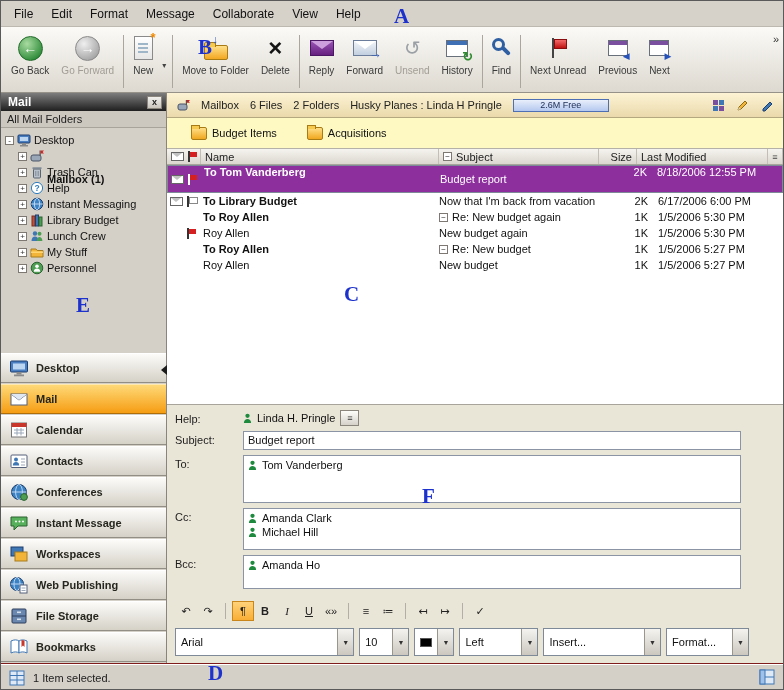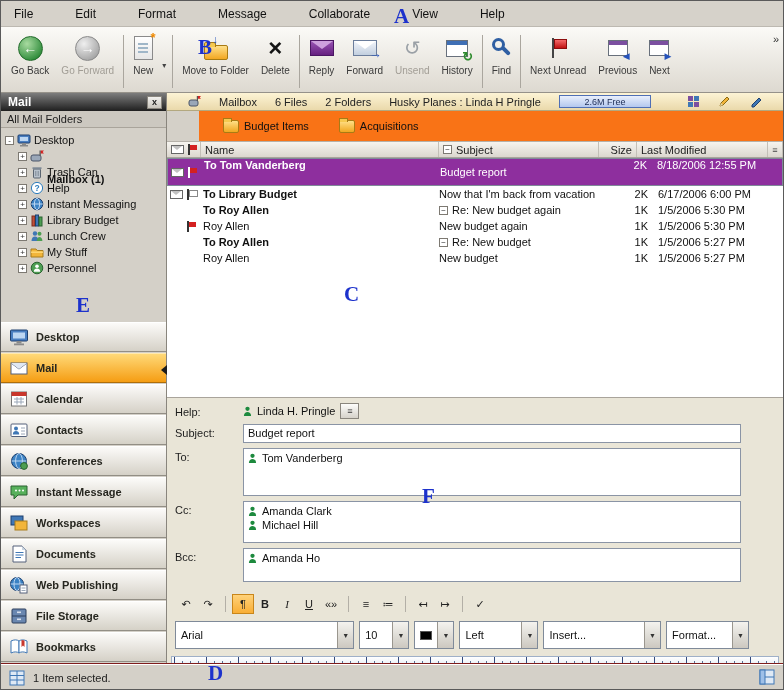--- a/index.html
+++ b/index.html
@@ -9,21 +9,21 @@
     background:#d4d0c8; border:1px solid #5a5a5a; overflow:hidden;
     font-size:11px; color:#111;
   }
 
   
   .ann{ position:absolute; z-index:60; color:#1d32cc; font-family:"Liberation Serif", serif;
         font-weight:bold; font-size:21px; pointer-events:none; }
 
   
   .menubar{ height:26px; display:flex; align-items:center; padding-left:4px;
-            background:#d6d2ca; border-bottom:1px solid #bdb9b1;gap:24px; }
+            background:#d6d2ca; border-bottom:1px solid #bdb9b1; }
   .mitem{ padding:3px 9px; font-size:12px; cursor:default; }
 
   
   .toolbar{ height:66px; display:flex; align-items:flex-start; padding:4px 2px 0 4px;
             background:linear-gradient(#fbfaf7,#ddd9d0); border-bottom:1px solid #96928a; position:relative;}
   .tbtn{ display:flex; flex-direction:column; align-items:center; gap:2px; padding:2px 6px; }
   .tbtn .icw{ height:30px; display:flex; align-items:center; justify-content:center; }
   .tbtn .lbl{ font-size:10px; color:#3a3a3a; white-space:nowrap; }
   .tbtn.disabled .lbl{ color:#a19d95; }
   .tsep{ width:1px; align-self:stretch; margin:4px 3px; background:#aaa69e; }
@@ -101,28 +101,28 @@
            background:linear-gradient(#fcfbf9,#d5d1c7); border-top:1px solid #fff; border-bottom:1px solid #928e85;
            font-size:11px; font-weight:bold; color:#26261f; }
   .scitem.active{ background:linear-gradient(#ffd978,#f59d13); border-top:1px solid #ffe9b0; border-bottom:1px solid #b06e08; }
   .sico{ width:20px; height:20px; flex:none; }
 
   .splitter-collapse{ position:absolute; left:160px; top:364px; width:0; height:0; z-index:40;
          border-top:5px solid transparent; border-bottom:5px solid transparent; border-right:6px solid #1c1c1c; }
 
   
   .content{ flex:1; min-width:0; display:flex; flex-direction:column; background:#d4d0c8; }
-  .infobar{ height:18px; background:linear-gradient(#fdf4d5,#ead9ab); border-bottom:1px solid #b3a87f;
-            display:flex; align-items:center; gap:18px; padding:0 21px; font-size:11px; color:#222; white-space:nowrap; }
+  .infobar{ height:25px; background:linear-gradient(#fdf4d5,#ead9ab); border-bottom:1px solid #b3a87f;
+            display:flex; align-items:center; gap:11px; padding:0 10px; font-size:11px; color:#222; white-space:nowrap; }
   .freebar{ width:96px; height:13px; border:1px solid #4f6fb5; background:linear-gradient(#e9effc,#b4c8ee);
             display:flex; align-items:center; justify-content:center; font-size:9px; color:#1c2c55; }
   .ibspacer{ flex:1; }
   .ibicon{ width:13px; height:13px; flex:none; }
 
-  .folder-row{ height:30px; background:#f97316; display:flex; align-items:center; gap:30px; padding-left:24px;margin-left:32px; }
+  .folder-row{ height:30px; background:#fef9c3; display:flex; align-items:center; gap:30px; padding-left:24px; }
   .fritem{ display:flex; align-items:center; gap:5px; font-size:11px; }
   .fico{ width:16px; height:13px; position:relative; border-radius:2px;
          background:linear-gradient(#ffdf87,#f0a71f); border:1px solid #a87b14; }
   .fico::before{ content:""; position:absolute; top:-3px; left:-1px; width:7px; height:3px;
                  background:#f6c94f; border:1px solid #a87b14; border-bottom:none; }
 
   .lheader{ height:17px; display:flex; align-items:center; background:linear-gradient(#f6f4ef,#dbd7cf);
             border-top:1px solid #b5b1a9; border-bottom:1px solid #a9a49b; font-size:11px; color:#222; }
   .lheader > span{ border-right:1px solid #c3bfb7; height:100%; display:flex; align-items:center; padding:0 4px; }
   .hmenu{ width:15px; justify-content:center; font-size:9px; color:#444; }
@@ -458,30 +458,20 @@
               <circle cx="14" cy="8.5" r="1" fill="#fff"></circle>
             </svg>
           <span>Instant Message</span>
         </div>
         <div class="scitem">
           <svg class="sico" viewBox="0 0 20 20">
               <rect x="2" y="3" width="12" height="9" fill="#3f77b5" stroke="#1d3f6e"></rect>
               <rect x="6" y="8" width="12" height="9" fill="#f2b53a" stroke="#a87d1d"></rect>
             </svg>
           <span>Workspaces</span>
-        </div>
-        <div class="scitem">
-          <svg class="sico" viewBox="0 0 20 20">
-              <path d="M4 2h9l4 4v12H4z" fill="#fff" stroke="#55617a"></path>
-              <path d="M13 2l4 4h-4z" fill="#c9d4e0"></path>
-              <line x1="6.5" y1="8.5" x2="14.5" y2="8.5" stroke="#3f77b5"></line>
-              <line x1="6.5" y1="11" x2="14.5" y2="11" stroke="#3f77b5"></line>
-              <line x1="6.5" y1="13.5" x2="12" y2="13.5" stroke="#3f77b5"></line>
-            </svg>
-          <span>Documents</span>
         </div>
         <div class="scitem">
           <svg class="sico" viewBox="0 0 20 20">
               <circle cx="8" cy="9" r="6.5" fill="#3b82c4" stroke="#1d3f6e"></circle>
               <ellipse cx="8" cy="9" rx="3" ry="6.5" fill="none" stroke="#bcd6f2"></ellipse>
               <line x1="1.5" y1="9" x2="14.5" y2="9" stroke="#bcd6f2"></line>
               <rect x="11" y="10" width="7" height="8" fill="#fff" stroke="#55617a"></rect>
               <line x1="12.5" y1="13" x2="16.5" y2="13" stroke="#9aa7b8"></line>
               <line x1="12.5" y1="15.5" x2="16.5" y2="15.5" stroke="#9aa7b8"></line>
             </svg>

